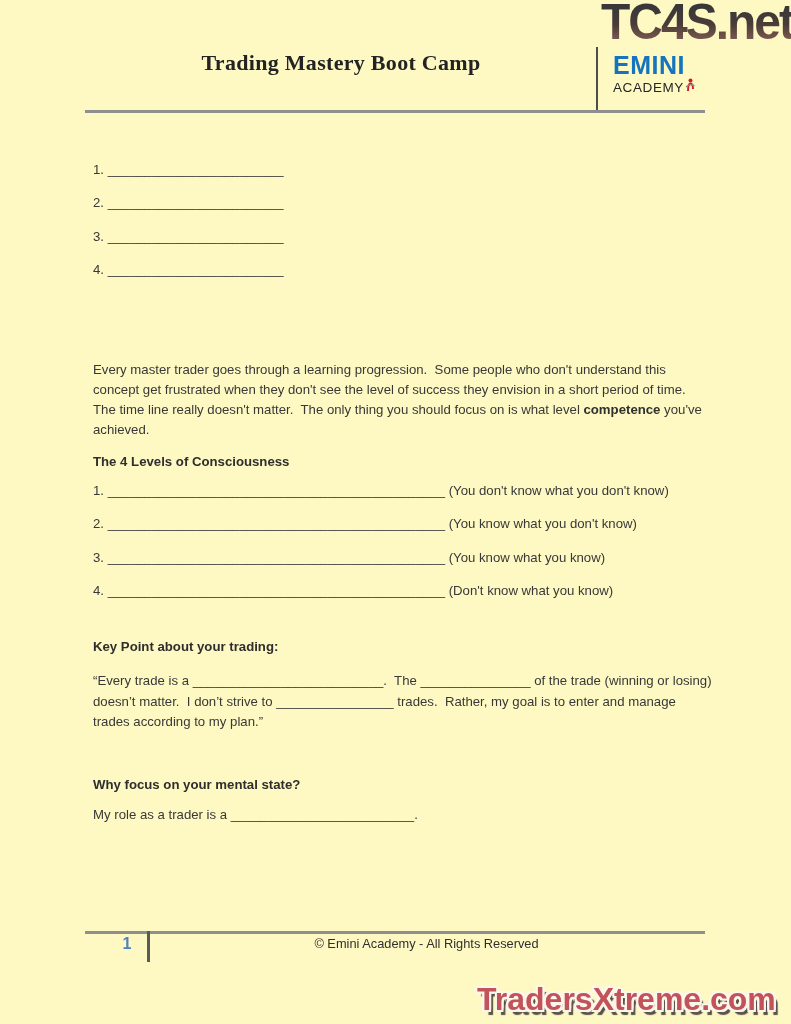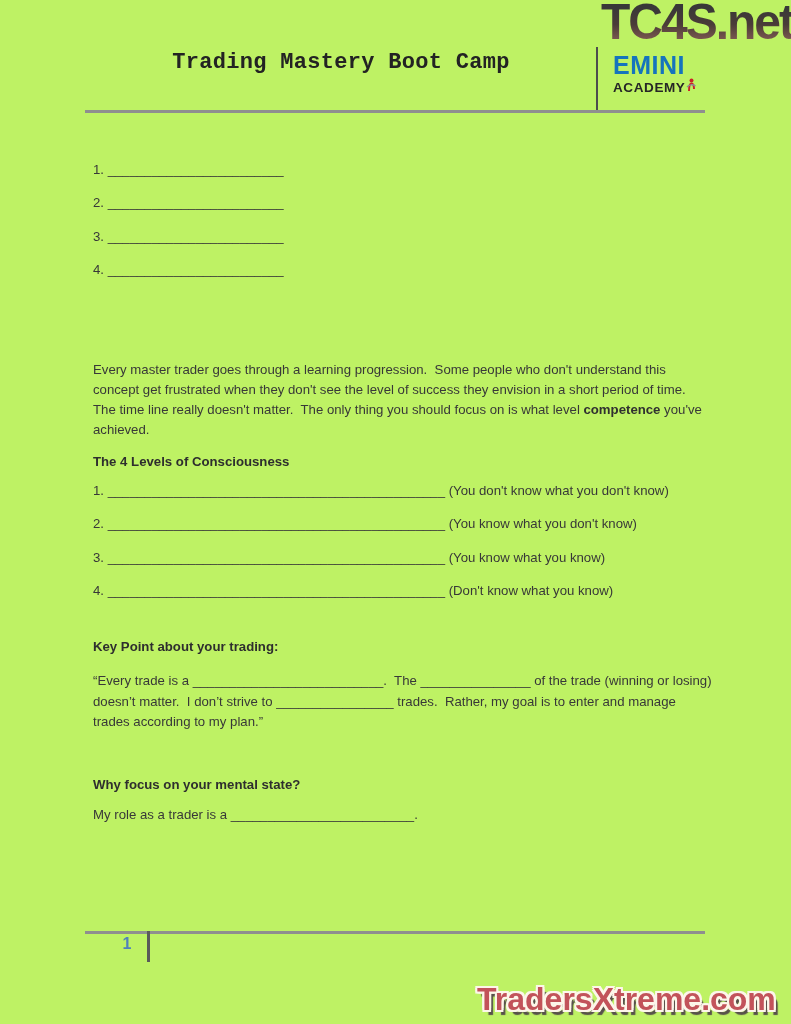--- a/index.html
+++ b/index.html
@@ -1,51 +1,51 @@
 <!DOCTYPE html>
 <html><head>
 <meta charset="utf-8">
 <style>
   html,body{margin:0;padding:0;background:#ffffff;}
   .page{
     position:relative;
     width:791px;height:1024px;
-    background:#bef264;
+    background:#fef9c3;
     overflow:hidden;
     font-family:"Liberation Sans", sans-serif;
     color:#383838;
   }
   .abs{position:absolute;}
   .pre{white-space:pre;}
 
   
   .doc-title{
     left:85px;top:50px;width:512px;
     text-align:center;
-    font-family:Liberation Mono, monospace;
+    font-family:Liberation Serif, serif;
     font-weight:600;
     font-size:22px;
     color:#232323;
     letter-spacing:0.3px;
   }
   .header-rule{
     left:85px;top:110px;width:620px;height:3px;
     background:#8f8f8f;
   }
   .logo-vline{
     left:596px;top:47px;width:2px;height:64px;
     background:#4d4d4d;
   }
   .logo-block{left:613px;top:53px;line-height:1;}
   .logo-emini{
     font-size:25px;font-weight:bold;color:#1574bd;
     letter-spacing:0.5px;display:block;
   }
   .logo-academy{
-    font-size:13.5px;font-weight:bold;color:#262626;
+    font-size:13.5px;font-weight:normal;color:#262626;
     letter-spacing:0.6px;display:inline-block;margin-top:3px;text-align:center;
   }
   .academy-icon{display:inline-block;vertical-align:top;margin-left:1px;}
 
   
   .wm-tc4s{
     right:-2px;top:-2px;
     font-size:48px;font-weight:bold;line-height:1;
     letter-spacing:-2px;
     background:linear-gradient(180deg,#383838 20%,#4a3c38 55%,#8a6157 95%);
@@ -169,16 +169,17 @@
     <div class="pre">doesn’t matter.  I don’t strive to ________________ trades.  Rather, my goal is to enter and manage</div>
     <div class="pre">trades according to my plan.”</div>
   </div>
 
   <div class="abs heading h-mental">Why focus on your mental state?</div>
   <div class="abs bodyline pre role-line">My role as a trader is a _________________________.</div>
 
   <div class="abs footer-rule"></div>
   <div class="abs page-number">1</div>
   <div class="abs footer-vline"></div>
+  <div class="abs copyright">© Emini Academy - All Rights Reserved</div>
 
   <div class="abs wm-traders">TradersXtreme.com</div>
 
 </div>
 
 </body></html>

